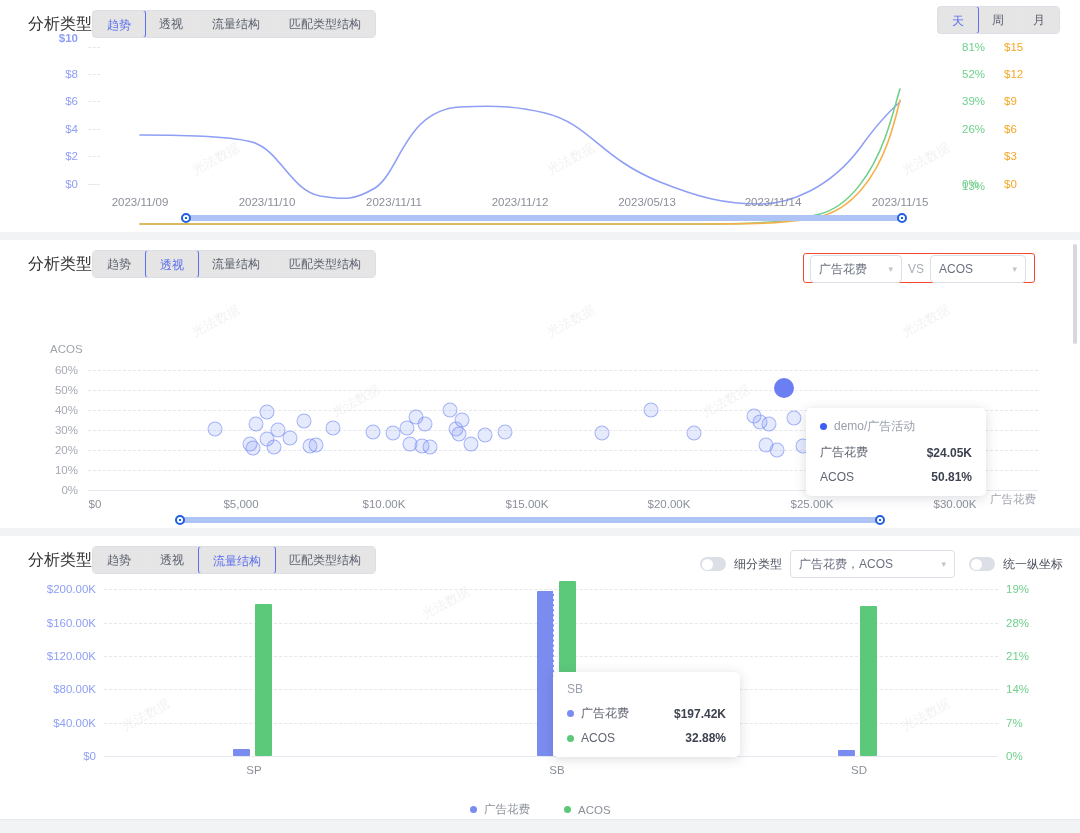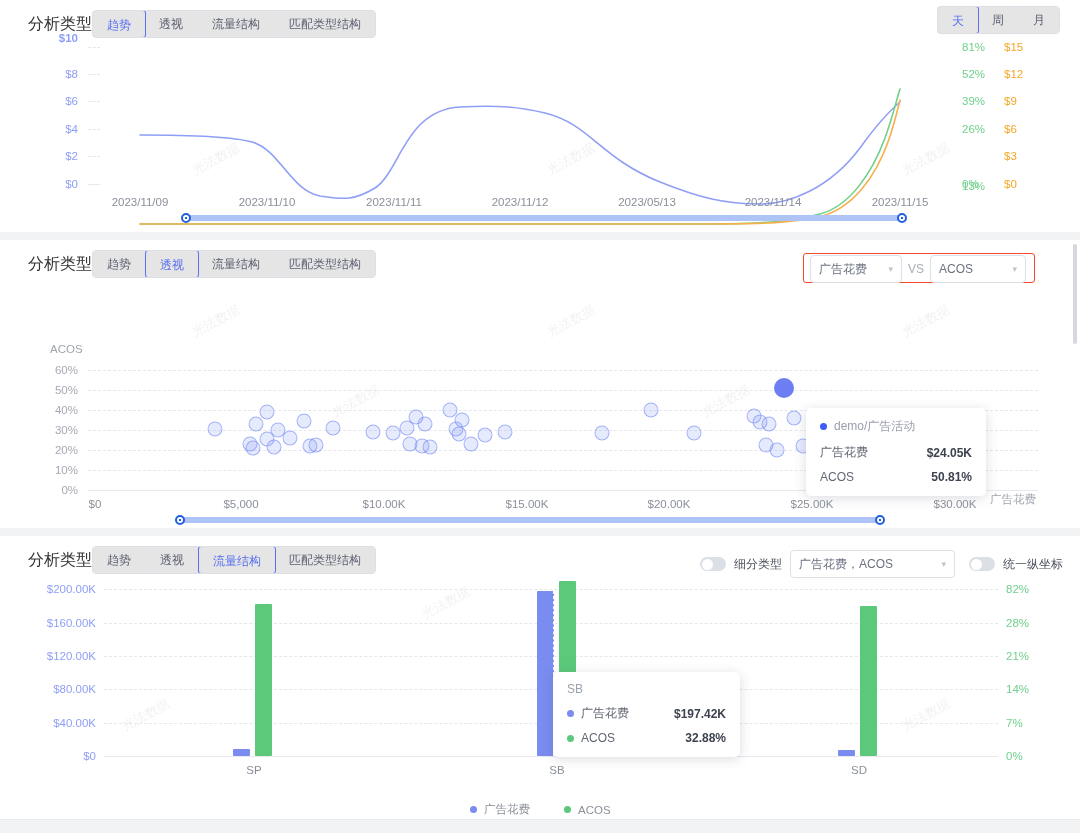--- a/index.html
+++ b/index.html
@@ -383,21 +383,21 @@
     <div class="ylabels" style="left:0; top:0; width:96px;">
       <div class="ytick" style="top:13px;  color:#8f9ff5;">$200.00K</div>
       <div class="ytick" style="top:47px;  color:#8f9ff5;margin-left:48px;">$160.00K</div>
       <div class="ytick" style="top:80px;  color:#8f9ff5;">$120.00K</div>
       <div class="ytick" style="top:113px; color:#8f9ff5;">$80.00K</div>
       <div class="ytick" style="top:147px; color:#8f9ff5;">$40.00K</div>
       <div class="ytick" style="top:180px; color:#8f9ff5;">$0</div>
     </div>
 
     <div class="y2labels" style="left:1006px; top:0; width:50px;">
-      <div class="y2tick" style="top:13px;  color:#6fd08c;">82%</div>
+      <div class="y2tick" style="top:13px;  color:#6fd08c;">19%</div>
       <div class="y2tick" style="top:47px;  color:#6fd08c;text-align:right;">28%</div>
       <div class="y2tick" style="top:80px;  color:#6fd08c;">21%</div>
       <div class="y2tick" style="top:113px; color:#6fd08c;">14%</div>
       <div class="y2tick" style="top:147px; color:#6fd08c;">7%</div>
       <div class="y2tick" style="top:180px; color:#6fd08c;">0%</div>
     </div>
 
     <div style="position:absolute; left:0; top:0; width:1080px; height:180px;">
 
       <div class="bar blue" style="left:233px; width:17px; height:7px;"></div>

